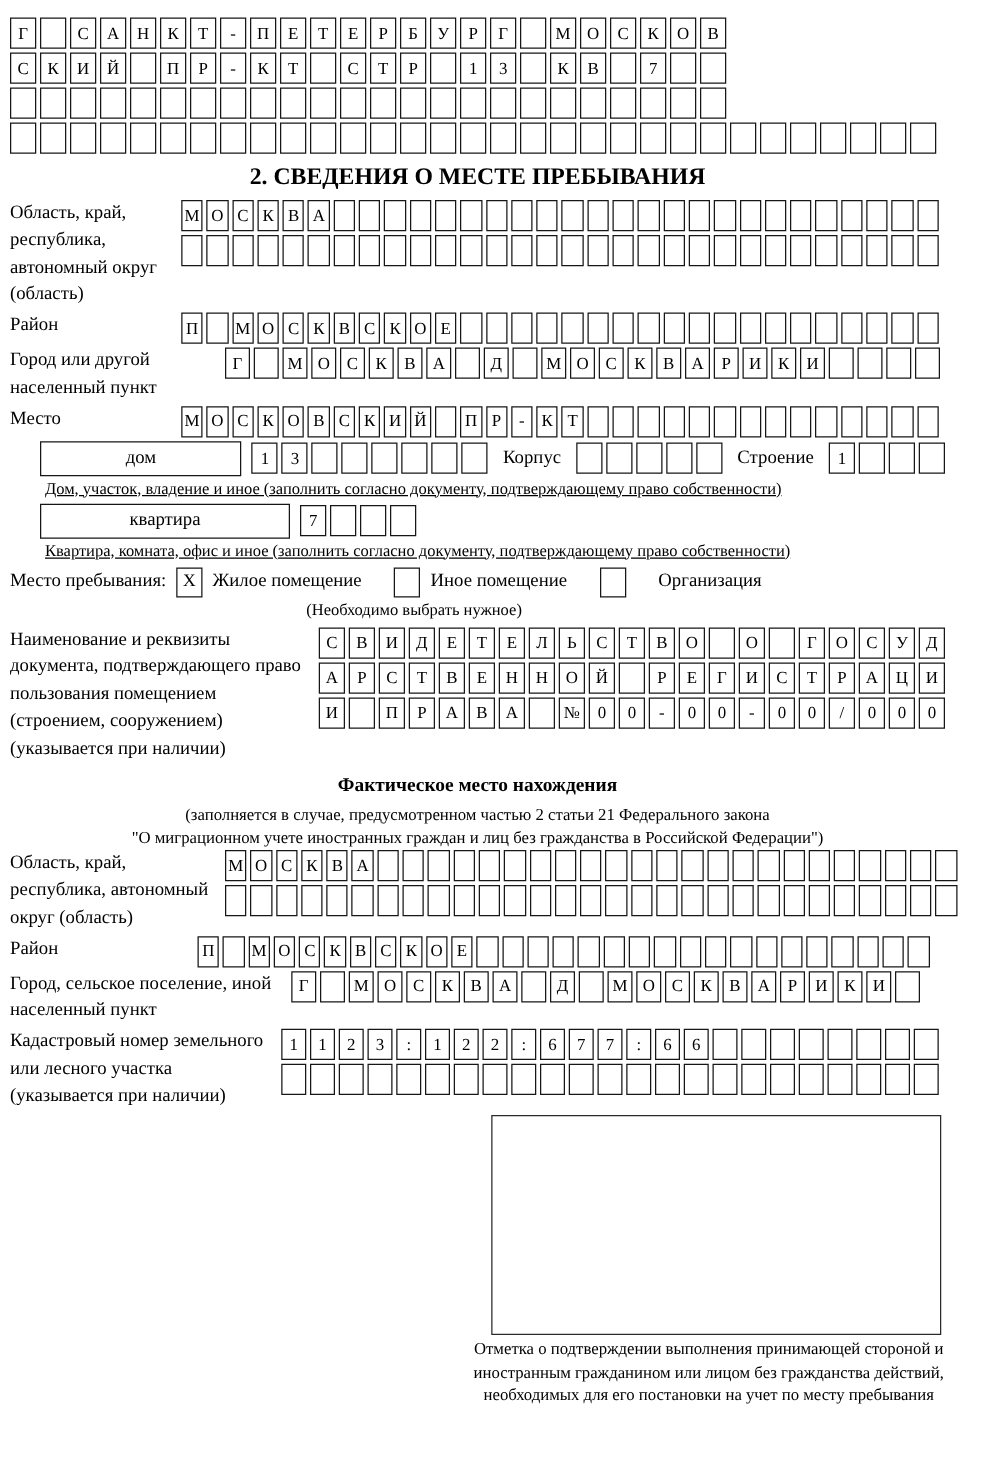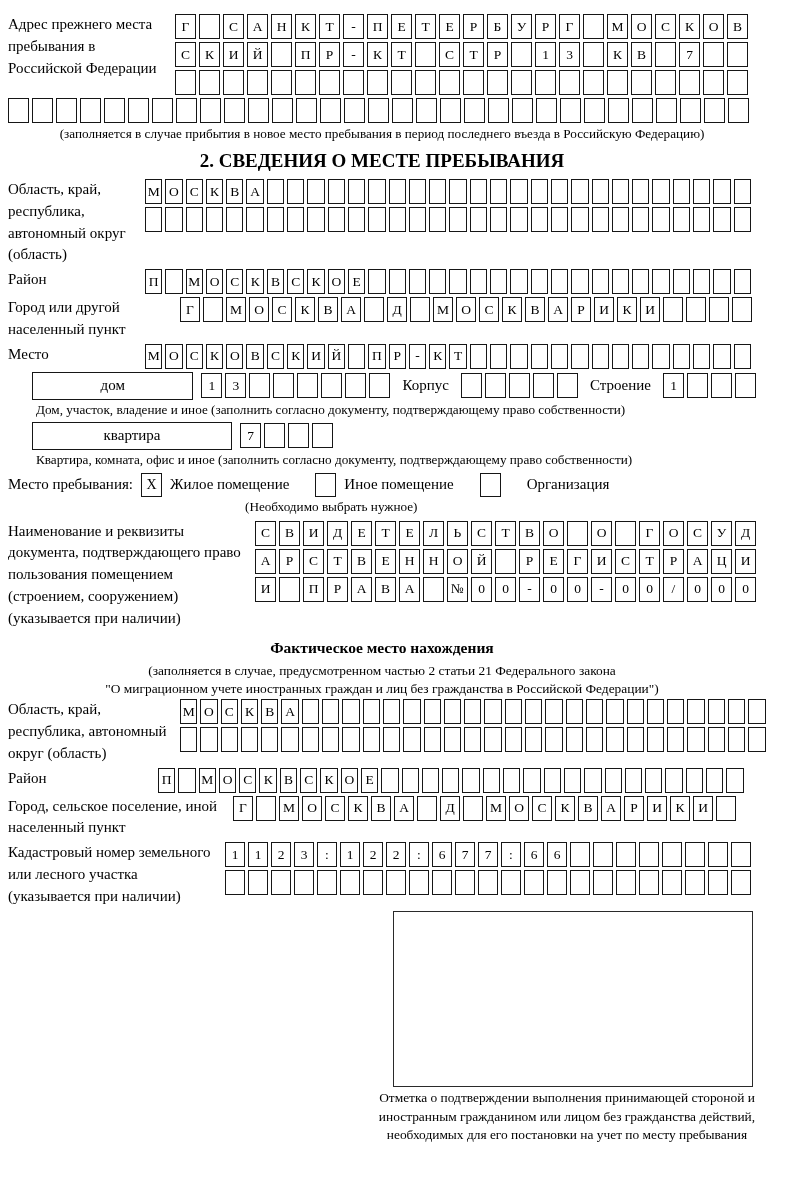--- a/index.html
+++ b/index.html
@@ -25,42 +25,41 @@
 
   .caption{font-size:13.2px;margin:2px 0 4px 0;}
   .center{text-align:center;}
   .sec-title{font-size:19px;font-weight:bold;text-align:center;margin:8px 0 7px 0;}
 
   .houserow{display:flex;align-items:center;column-gap:8px;margin:3px 0 2px 24px;}
   .widebox{box-sizing:border-box;border:1.6px solid #161616;height:28px;display:flex;
            align-items:center;justify-content:center;font-size:15px;}
   .wb165{width:166px;} .wb200{width:200px;}
   .inline-lbl{font-size:15px;padding:0 4px;text-align:right;}
-  .cap-indent{margin-left:28px;}
+  .cap-indent{margin-left:28px;text-decoration:underline;}
 
   .stayrow{display:flex;align-items:center;font-size:15px;margin:5px 0 2px 0;}
   .stayrow .gap-s{width:8px;} .stayrow .gap-m{width:26px;}
   .checkcell{width:21px;height:24px;font-size:14px;}
   .stay-note{font-size:13.2px;margin:2px 0 6px 237px;}
 
   .fact-title{font-size:15.5px;font-weight:bold;text-align:center;margin:10px 0 6px 0;}
   .subtitle{font-size:13.4px;text-align:center;margin-bottom:2px;}
 
   .markbox{box-sizing:border-box;border:1.7px solid #2a2a2a;width:360px;height:176px;
            margin:4px 0 2px 385px;}
   .mark-caption{width:386px;margin-left:366px;text-align:center;font-size:13.4px;line-height:1.38;}
 </style>
 </head>
 <body>
 
 <div class="page">
 
 
   <div class="flexrow">
-    <div class="lbl w167">Адрес прежнего места пребывания в Российской Федерации</div>
     <div class="rows">
       <div class="boxrow p24">
           <span class="cell">Г</span>
           <span class="cell"></span>
           <span class="cell">С</span>
           <span class="cell">А</span>
           <span class="cell">Н</span>
           <span class="cell">К</span>
           <span class="cell">Т</span>
           <span class="cell">-</span>
@@ -161,21 +160,20 @@
       <span class="cell"></span>
       <span class="cell"></span>
       <span class="cell"></span>
       <span class="cell"></span>
       <span class="cell"></span>
       <span class="cell"></span>
       <span class="cell"></span>
       <span class="cell"></span>
       <span class="cell"></span>
     </div>
-  <div class="caption center">(заполняется в случае прибытия в новое место пребывания в период последнего въезда в Российскую Федерацию)</div>
 
   <div class="sec-title">2. СВЕДЕНИЯ О МЕСТЕ ПРЕБЫВАНИЯ</div>
 
   <div class="flexrow">
     <div class="lbl w137">Область, край, республика, автономный округ (область)</div>
     <div class="rows">
       <div class="boxrow p20">
           <span class="cell">М</span>
           <span class="cell">О</span>
           <span class="cell">С</span>

